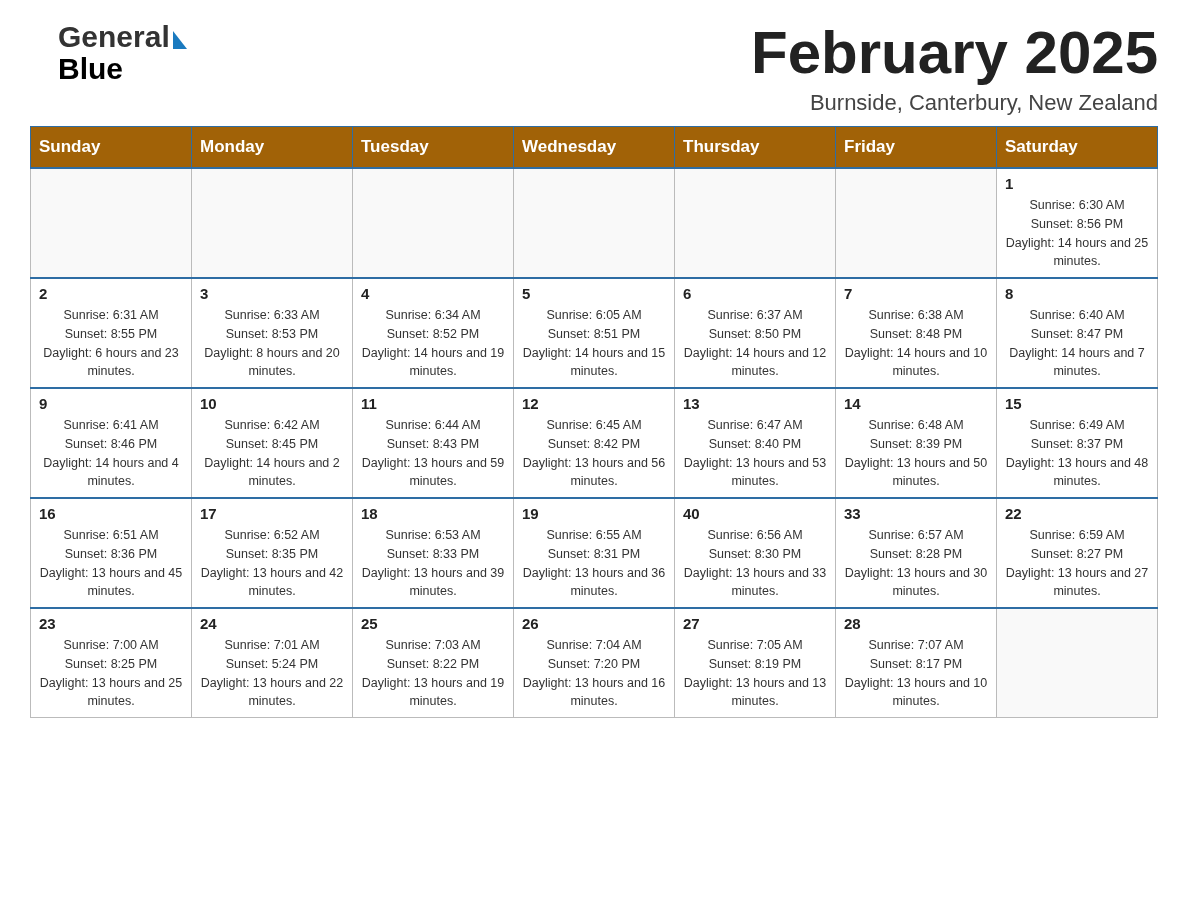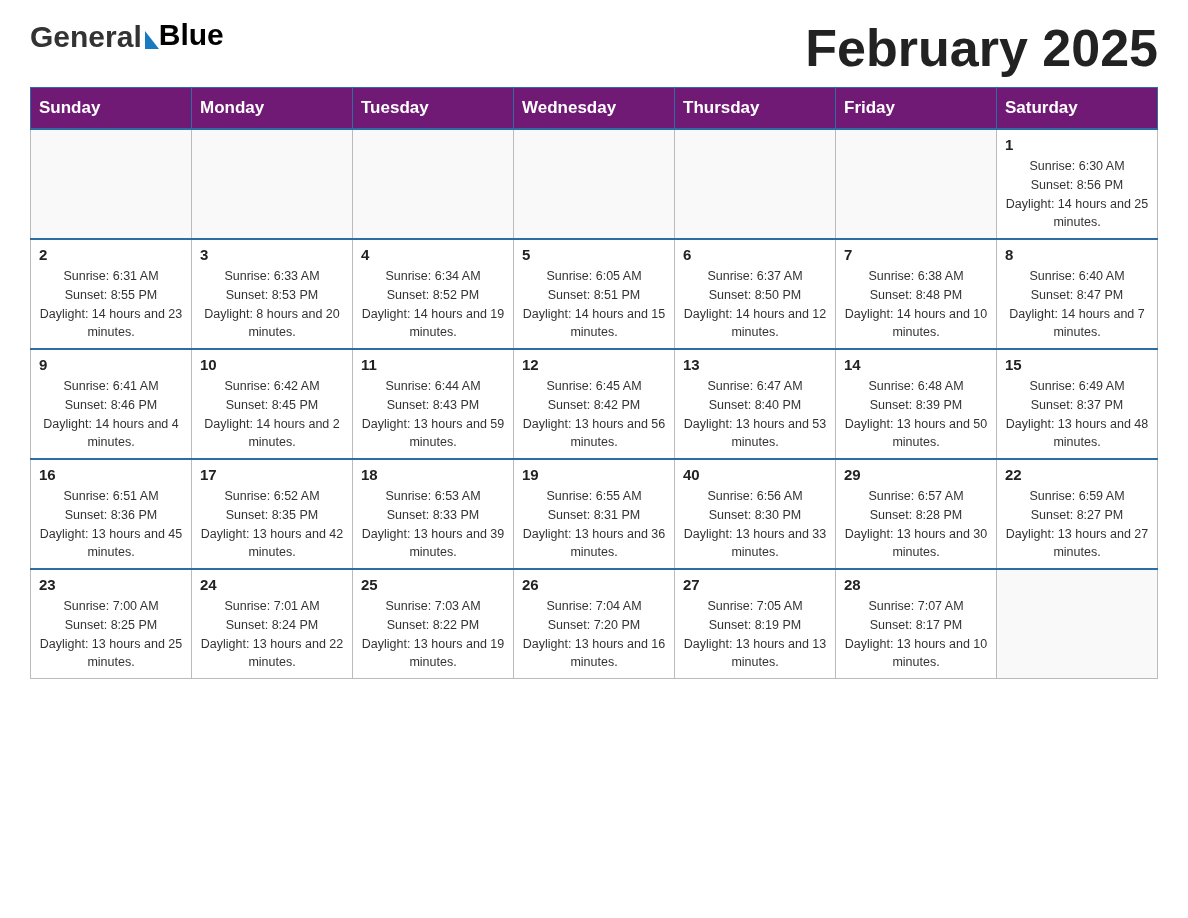--- a/index.html
+++ b/index.html
@@ -12,44 +12,45 @@
       padding: 20px 30px;
     }
     .header {
       display: flex;
       justify-content: space-between;
       align-items: flex-start;
       margin-bottom: 10px;
     }
     .logo {
       display: flex;
-      flex-direction: row;
+      flex-direction: column;
       align-items: flex-start;
+      margin-left: 28px;
     }
     .title-block {
       text-align: right;
     }
     .month-title {
-      font-size: 52px;
+      font-size: 60px;
       font-weight: bold;
       color: #222;
       line-height: 1.1;
     }
     .location-title {
       font-size: 22px;
       color: #444;
       margin-top: 4px;
     }
     .calendar-table {
       width: 100%;
       border-collapse: collapse;
       margin-top: 10px;
     }
     .calendar-table th {
-      background-color: #701a75;
+      background-color: #a16207;
       color: #fff;
       font-size: 17px;
       font-weight: bold;
       padding: 10px 8px;
       text-align: left;
       border: 1px solid #2e6da4;
     }
     .calendar-table td {
       vertical-align: top;
       border: 1px solid #bbb;
@@ -89,20 +90,21 @@
 <div class="header">
   <div class="logo">
     <div class="logo-row">
       <span style="font-size:30px;font-weight:bold;color:#333;">General</span>
       <span style="display:inline-block;width:0;height:0;border-style:solid;border-width:18px 0 0 14px;border-color:transparent transparent transparent #1a7abf;margin-left:3px;margin-top:5px;"></span>
     </div>
     <span style="font-size:30px;font-weight:bold;color:#000000;line-height:1;">Blue</span>
   </div>
   <div class="title-block">
     <div class="month-title">February 2025</div>
+    <div class="location-title">Burnside, Canterbury, New Zealand</div>
   </div>
 </div>
 
 <table class="calendar-table">
   <thead>
     <tr>
       <th>Sunday</th>
       <th>Monday</th>
       <th>Tuesday</th>
       <th>Wednesday</th>
@@ -127,21 +129,21 @@
             <div>Daylight: 14 hours and 25 minutes.</div>
           </div>
         </td>
       </tr>
       <tr>
         <td>
           <div class="day-number">2</div>
           <div class="day-info">
             <div>Sunrise: 6:31 AM</div>
             <div>Sunset: 8:55 PM</div>
-            <div>Daylight: 14 hours and 23 minutes.</div>
+            <div>Daylight: 6 hours and 23 minutes.</div>
           </div>
         </td>
         <td>
           <div class="day-number">3</div>
           <div class="day-info">
             <div>Sunrise: 6:33 AM</div>
             <div>Sunset: 8:53 PM</div>
             <div>Daylight: 8 hours and 20 minutes.</div>
           </div>
         </td>
@@ -279,21 +281,21 @@
         </td>
         <td>
           <div class="day-number">40</div>
           <div class="day-info">
             <div>Sunrise: 6:56 AM</div>
             <div>Sunset: 8:30 PM</div>
             <div>Daylight: 13 hours and 33 minutes.</div>
           </div>
         </td>
         <td>
-          <div class="day-number">29</div>
+          <div class="day-number">33</div>
           <div class="day-info">
             <div>Sunrise: 6:57 AM</div>
             <div>Sunset: 8:28 PM</div>
             <div>Daylight: 13 hours and 30 minutes.</div>
           </div>
         </td>
         <td>
           <div class="day-number">22</div>
           <div class="day-info">
             <div>Sunrise: 6:59 AM</div>
@@ -308,21 +310,21 @@
           <div class="day-info">
             <div>Sunrise: 7:00 AM</div>
             <div>Sunset: 8:25 PM</div>
             <div>Daylight: 13 hours and 25 minutes.</div>
           </div>
         </td>
         <td>
           <div class="day-number">24</div>
           <div class="day-info">
             <div>Sunrise: 7:01 AM</div>
-            <div>Sunset: 8:24 PM</div>
+            <div>Sunset: 5:24 PM</div>
             <div>Daylight: 13 hours and 22 minutes.</div>
           </div>
         </td>
         <td>
           <div class="day-number">25</div>
           <div class="day-info">
             <div>Sunrise: 7:03 AM</div>
             <div>Sunset: 8:22 PM</div>
             <div>Daylight: 13 hours and 19 minutes.</div>
           </div>

